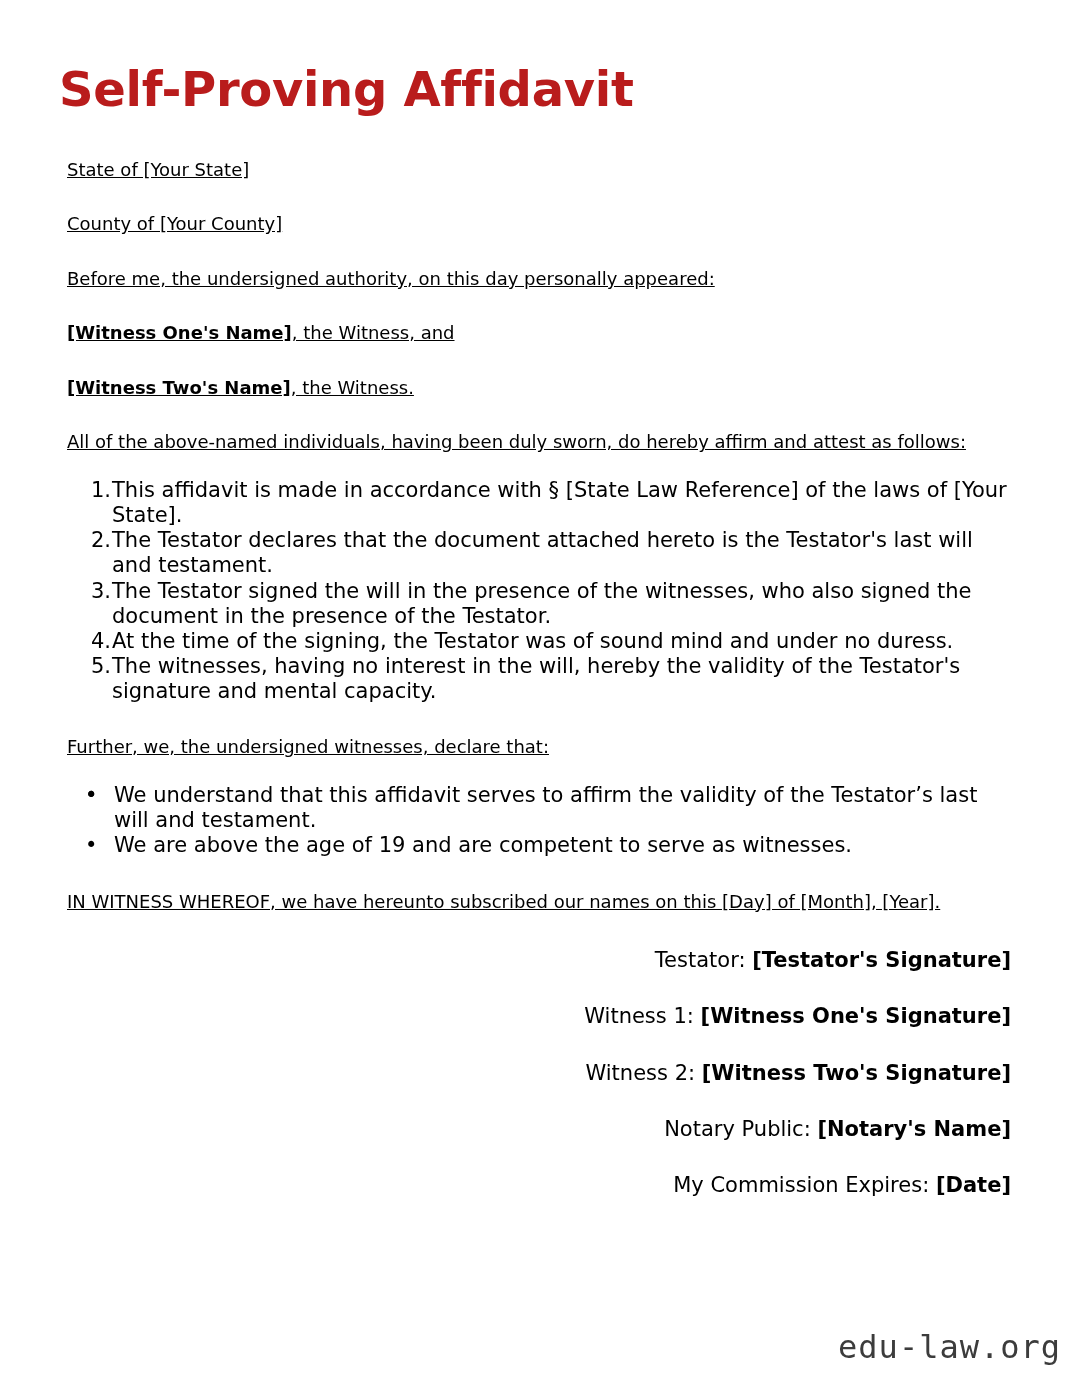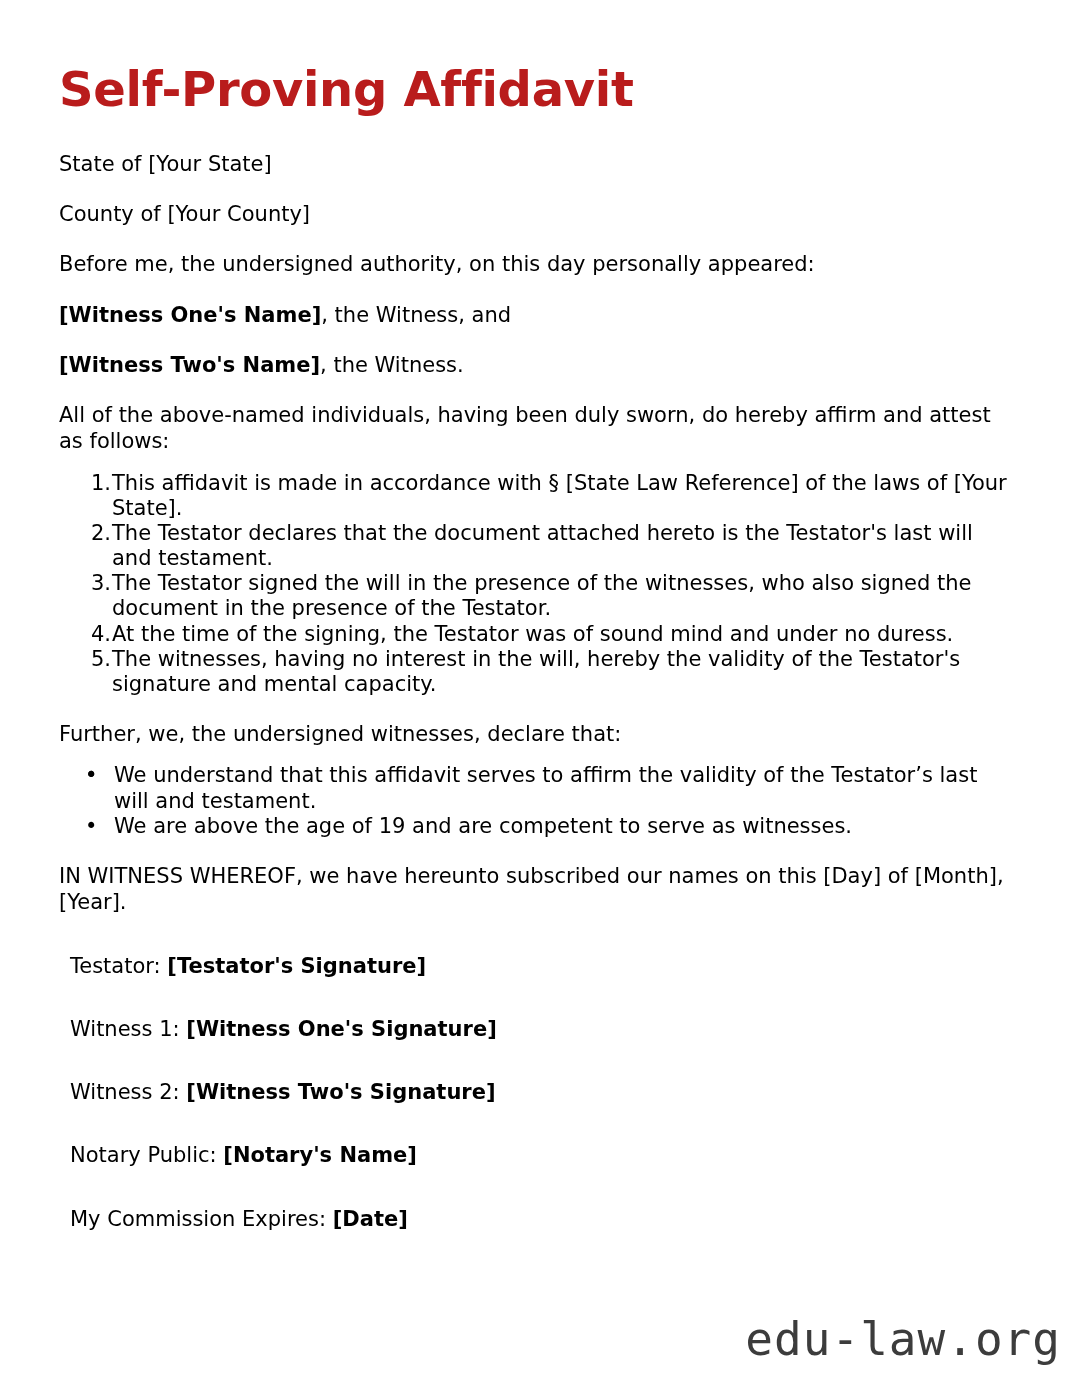--- a/index.html
+++ b/index.html
@@ -32,26 +32,27 @@
     font-size: 48px;
     font-weight: bold;
     letter-spacing: -0.3px;
     line-height: 1.12;
     margin: 0;
     padding-top: 63px;
     color: #b91c1c;
   }
 
   .para {
-    font-size: 21px;
+    font-size: 18px;
     line-height: 1.25;
-    margin: 0;
+    margin: 8px;
     padding-top: 24px;
     max-width: 952px;
     color: #000;
+    text-decoration: underline;
   }
 
   .para.first-after-title {
     padding-top: 34px;
   }
 
   .para b, .sig-value {
     font-weight: bold;
   }
 
@@ -92,35 +93,36 @@
     line-height: 1.2;
   }
 
   .bullet-list li {
     padding-left: 55px;
   }
 
   .sig-line {
     font-size: 21px;
     line-height: 1.25;
-    margin: 11px;
+    margin: 4px;
     padding-top: 26px;
     color: #000;
+    text-align: right;
   }
 
   .sig-label {
     font-weight: normal;
   }
 
   .watermark {
     position: absolute;
     right: 14px;
     bottom: 25px;
     font-family: "DejaVu Sans Mono", "Liberation Mono", monospace;
-    font-size: 46px;
+    font-size: 32px;
     font-weight: normal;
     letter-spacing: 1px;
     color: #3c3c3c;
     white-space: nowrap;
   }
 </style>
 </head>
 <body>
 
 <div class="page">

